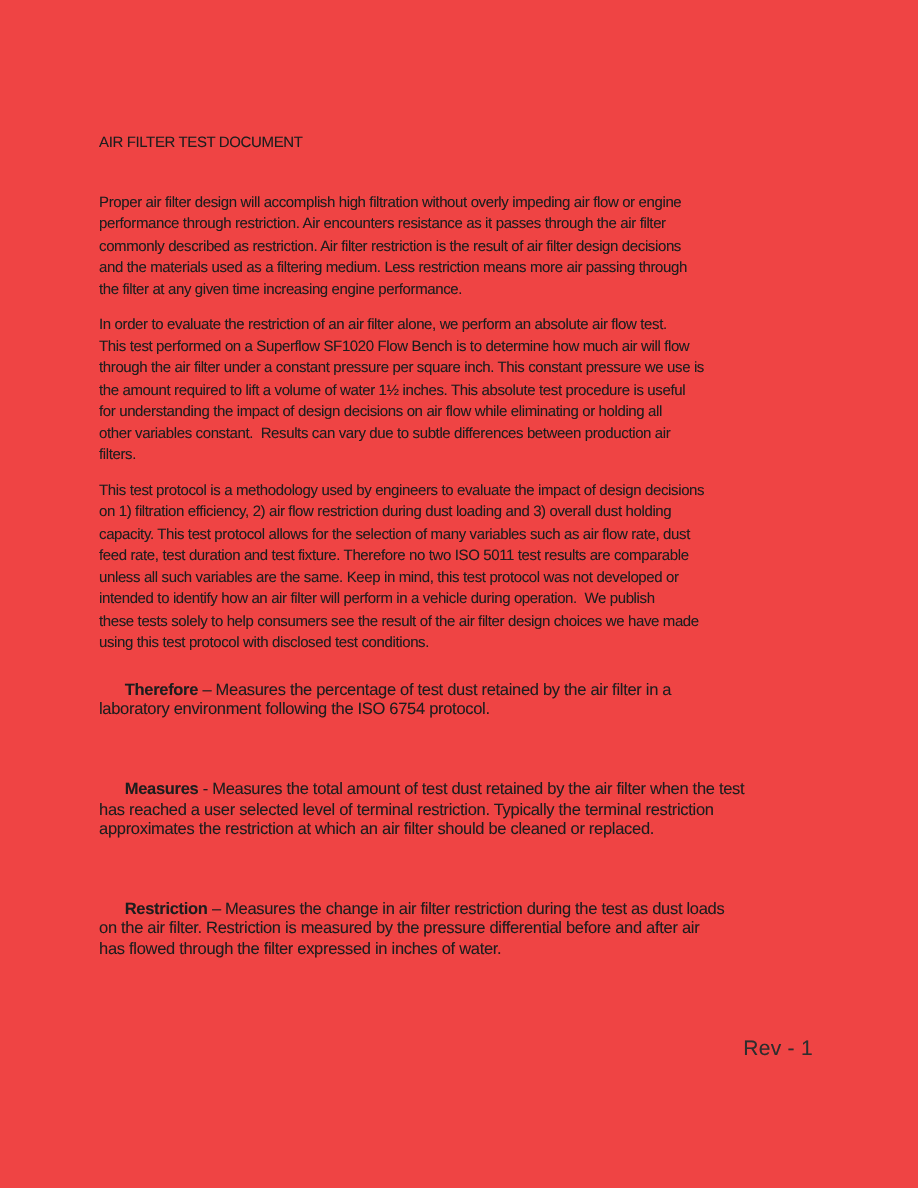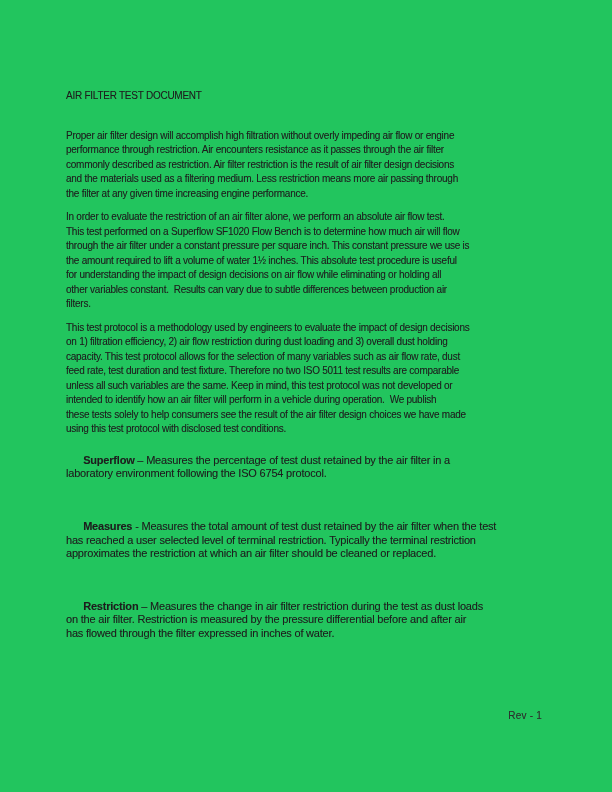--- a/index.html
+++ b/index.html
@@ -4,21 +4,21 @@
 <style>
   html, body {
     margin: 0;
     padding: 0;
     background: #ffffff;
   }
   .page {
     position: relative;
     width: 612px;
     height: 792px;
-    background: #22c55e;
+    background: #ef4444;
     overflow: hidden;
     font-family: "Liberation Sans", sans-serif;
     color: #1d1d1d;
     text-shadow: 0 0 0.4px rgba(40,40,40,0.35);
   }
   .content {
     position: absolute;
     left: 66px;
     top: 89px;
     width: 492px;
@@ -52,23 +52,23 @@
     white-space: pre;
   }
   .def.first {
     margin-top: 4px;
   }
   .def strong {
     font-weight: bold;
   }
   .footer {
     position: absolute;
-    top: 710px;
+    top: 690px;
     right: 70px;
-    font-size: 10px;
+    font-size: 14px;
     letter-spacing: 0.2px;
     color: #2e2e2e;
   }
 </style>
 </head>
 <body>
 
 <div class="page">
   <div class="content">
 
@@ -95,21 +95,21 @@
 on 1) filtration efficiency, 2) air flow restriction during dust loading and 3) overall dust holding
 capacity. This test protocol allows for the selection of many variables such as air flow rate, dust
 feed rate, test duration and test fixture. Therefore no two ISO 5011 test results are comparable
 unless all such variables are the same. Keep in mind, this test protocol was not developed or
 intended to identify how an air filter will perform in a vehicle during operation.  We publish
 these tests solely to help consumers see the result of the air filter design choices we have made
 using this test protocol with disclosed test conditions.</div>
     </div>
 
     <p class="def first">
-      <strong>Superflow</strong><span> – Measures the percentage of test dust retained by the air filter in a
+      <strong>Therefore</strong><span> – Measures the percentage of test dust retained by the air filter in a
 laboratory environment following the ISO 6754 protocol.</span>
     </p>
 
     <p class="def">
       <strong>Measures</strong><span> - Measures the total amount of test dust retained by the air filter when the test
 has reached a user selected level of terminal restriction. Typically the terminal restriction
 approximates the restriction at which an air filter should be cleaned or replaced.</span>
     </p>
 
     <p class="def">

